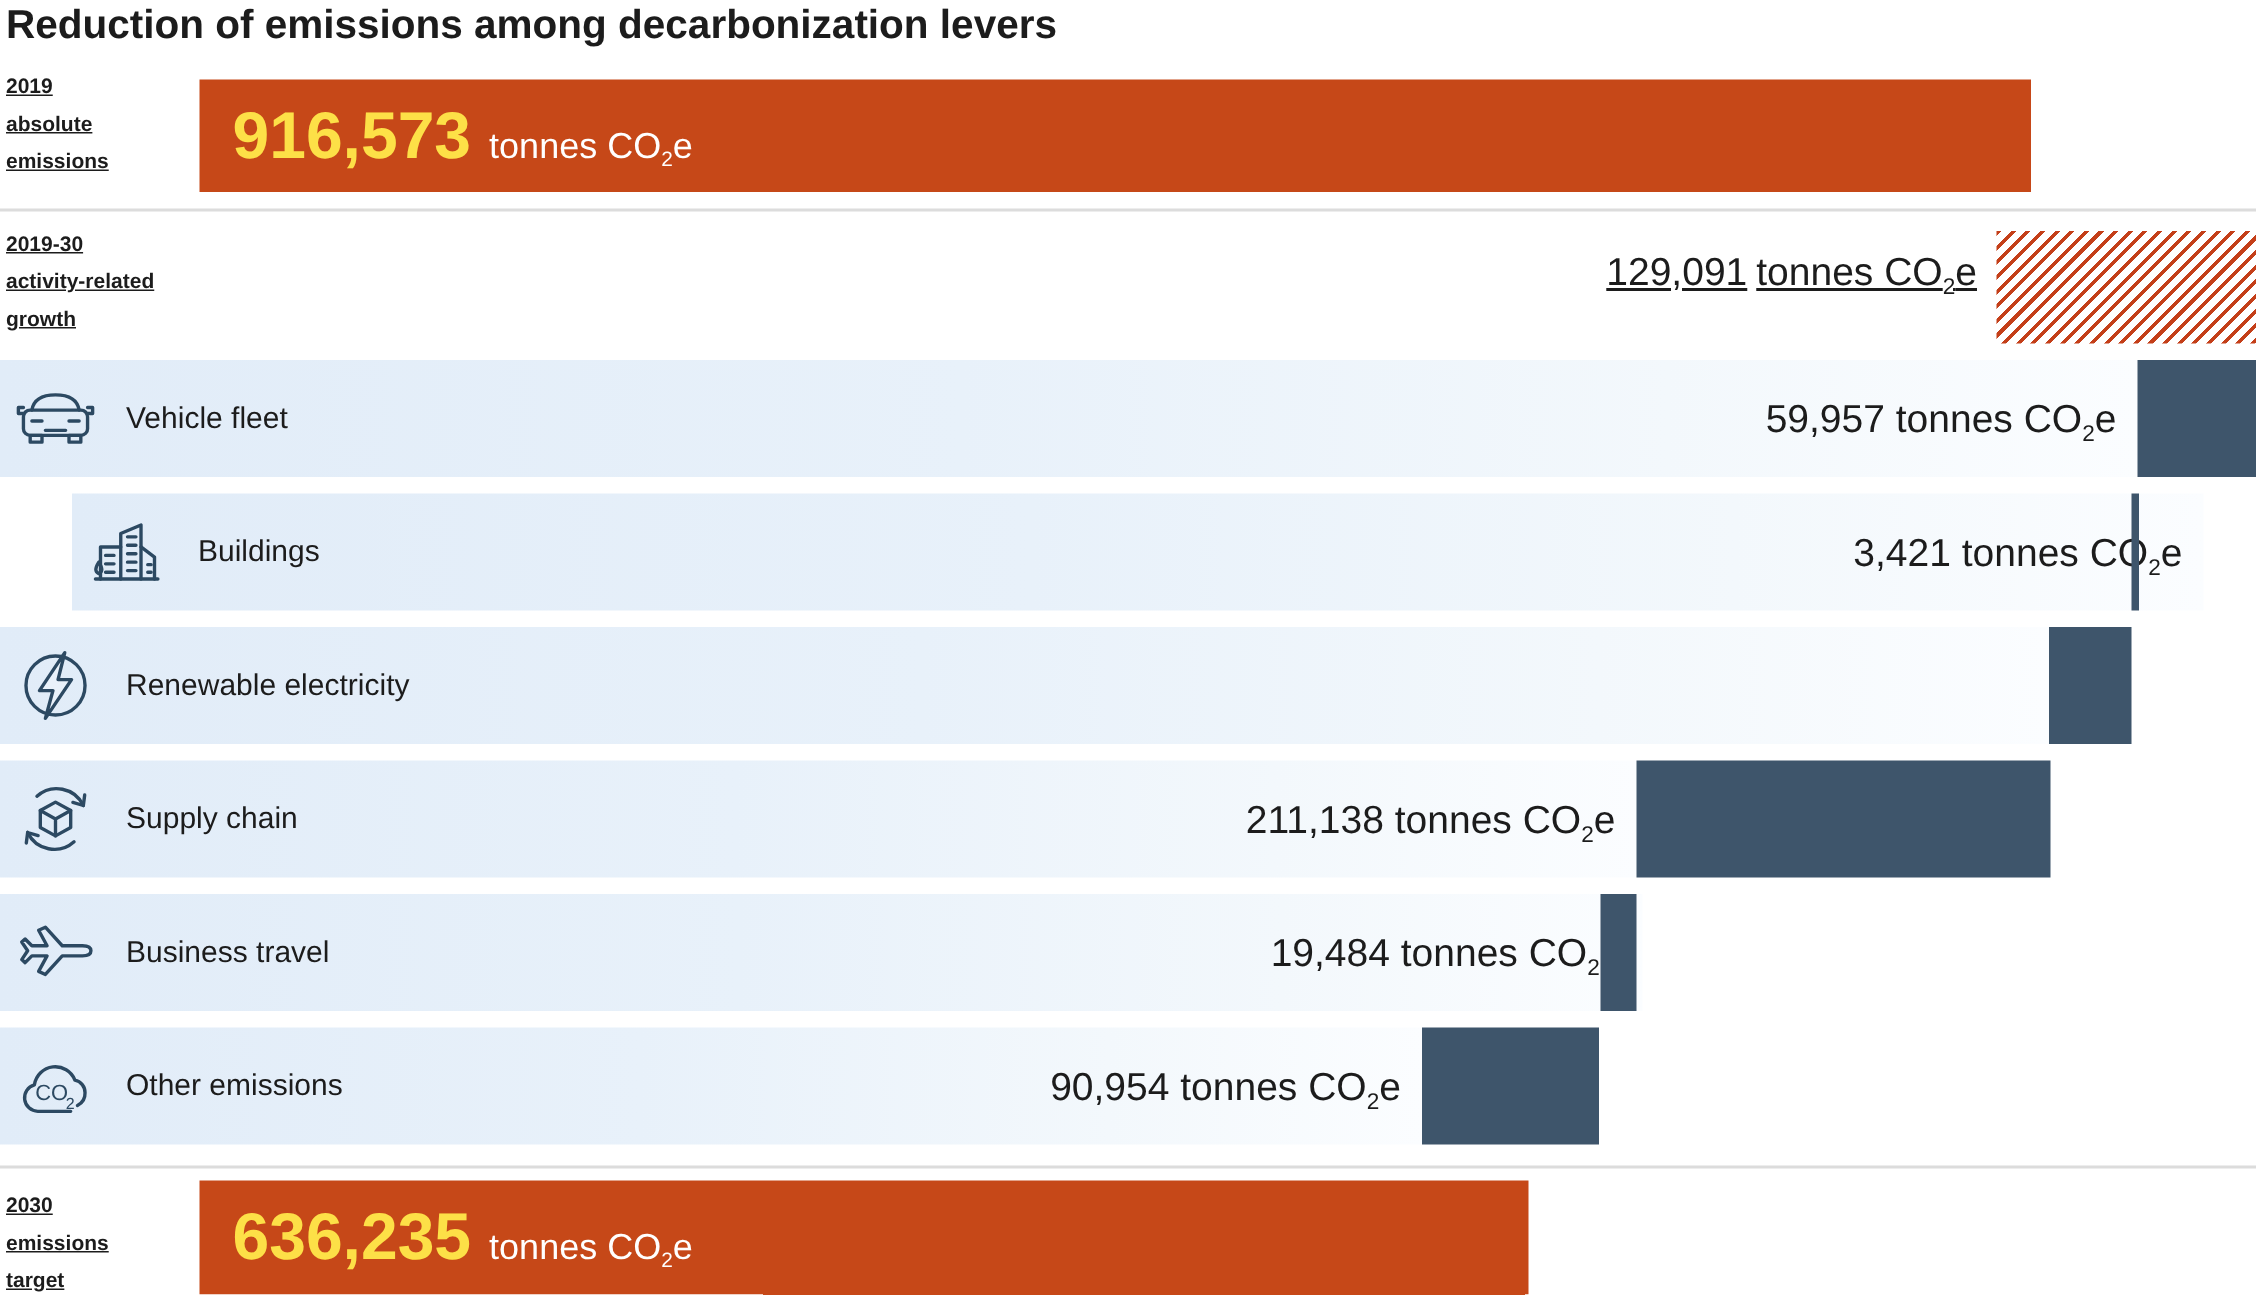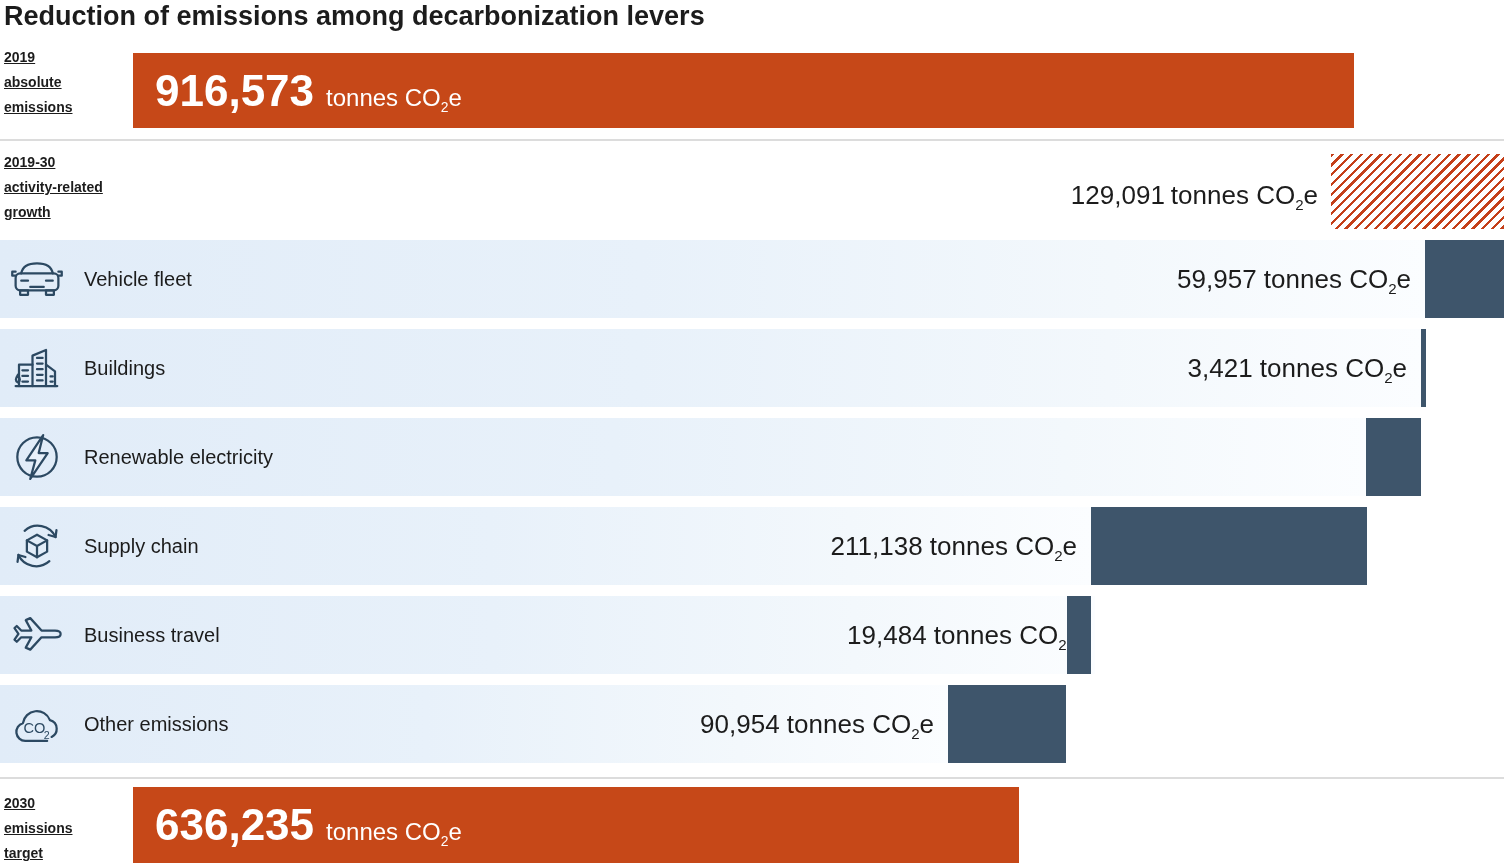--- a/index.html
+++ b/index.html
@@ -8,21 +8,21 @@
 
   .title{position:absolute;left:4px;top:1px;font-size:27px;font-weight:bold;color:var(--text,#1c1c1c);letter-spacing:0;}
 
   .side-label{position:absolute;left:4px;font-size:14px;font-weight:bold;color:var(--text,#1c1c1c);
               line-height:25px;white-space:pre-line;text-decoration:underline;}
 
   .divider{position:absolute;left:0;width:1504px;height:2px;background:var(--divider,#dcdcdc);}
 
   .total-bar{position:absolute;left:133px;background:var(--orange,#c64818);white-space:nowrap;
              padding-left:22px;}
-  .total-bar .big-num{font-size:44px;font-weight:bold;color:#ffffff;}
+  .total-bar .big-num{font-size:44px;font-weight:bold;color:#fde047;}
   .total-bar .unit{font-size:24px;color:#fff;margin-left:12px;}
 
   .hatch-bar{position:absolute;background:
       repeating-linear-gradient(135deg,var(--hatch-red,#c43f19) 0 2.4px,#ffffff 2.4px 6.9px);}
 
   .growth-value{position:absolute;white-space:nowrap;font-size:26px;color:var(--text,#1c1c1c);}
   .growth-value .unit{margin-left:6px;}
 
   .lever-row{position:absolute;left:0;width:1504px;height:78px;}
   .lever-band{position:absolute;left:0;top:0;height:78px;
@@ -47,21 +47,21 @@
 emissions</div>
   <div class="total-bar" style="top:53px;width:1199px;height:75px;line-height:75px;">
     <span class="big-num">916,573</span><span class="unit u">tonnes CO<sub>2</sub>e</span>
   </div>
 
   <div class="divider" style="top:139px;"></div>
 
   <div class="side-label" style="top:150px;">2019-30
 activity-related
 growth</div>
-  <div class="growth-value" style="top:158px;height:75px;line-height:75px;right:186px;">
+  <div class="growth-value" style="top:144px;height:75px;line-height:75px;right:186px;text-decoration:underline;">
     <span>129,091</span><span class="unit u">tonnes CO<sub>2</sub>e</span>
   </div>
   <div class="hatch-bar" style="left:1331px;top:154px;width:173px;height:75px;"></div>
 
   <div id="lever-rows">
       <div class="lever-row" style="top: 240px;">
         <div class="lever-band" style="width: 1425px;">
           <span class="lever-icon">
             <svg viewBox="0 0 48 48" fill="none" stroke="currentColor" stroke-width="2" stroke-linecap="round" stroke-linejoin="round">
       <path d="M10 19 Q11.5 10 24 10 Q36.5 10 38 19"></path>
@@ -71,21 +71,21 @@
       <rect x="9" y="34" width="7" height="4"></rect>
       <rect x="32" y="34" width="7" height="4"></rect>
             </svg>
           </span>
           <span class="lever-label">Vehicle fleet</span>
           <span class="lever-value u">59,957 tonnes CO<sub>2</sub>e</span>
         </div>
         <div class="lever-bar" style="left: 1425px; width: 79px;"></div>
       </div>
       <div class="lever-row" style="top: 329px;">
-        <div class="lever-band" style="width: 1421px;">
+        <div class="lever-band" style="width: 1421px; margin-left: 48px;">
           <span class="lever-icon">
             <svg viewBox="0 0 48 48" fill="none" stroke="currentColor" stroke-width="2" stroke-linecap="round" stroke-linejoin="round">
       <path d="M20 40 V13 L32 8 V40"></path>
       <path d="M8 40 V21 H20"></path>
       <path d="M32 21 L40 27 V40"></path>
       <path d="M24 15 h5 M24 20 h5 M24 25 h5 M24 30 h5 M24 35 h5"></path>
       <path d="M11 26 h5 M11 31 h5 M11 36 h5"></path>
       <path d="M36 31.5 h2 M36 36 h2"></path>
       <path d="M7 30 C4.8 33.5 4.5 35.7 7 36.8 C9.5 35.7 9.2 33.5 7 30 Z"></path>
       <path d="M5 40 H42"></path>

